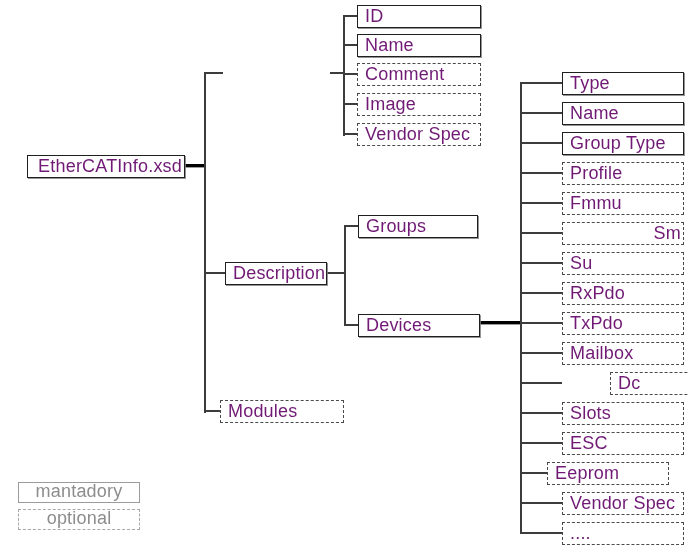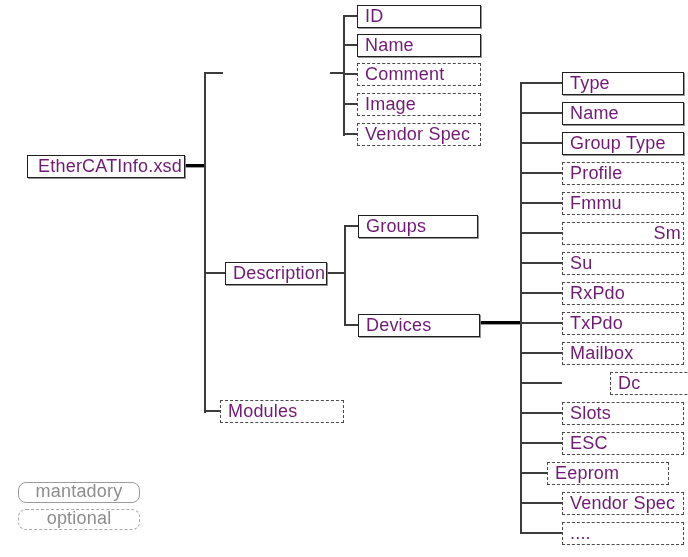--- a/index.html
+++ b/index.html
@@ -14,21 +14,20 @@
     font-size:18px; line-height:19px; color:#701a75;
     padding:1px 2px 0 7px; white-space:nowrap; overflow:hidden;
     letter-spacing:0.2px;
   }
   .node.dashed { border:1.5px dashed #4a4a4a; box-shadow:none; }
   .legend-box {
     position:absolute; box-sizing:border-box; height:21px;
     background:#ffffff; font-size:18px; line-height:17px;
     color:#8d8d8d; text-align:center; white-space:nowrap;
     letter-spacing:0.2px;
-    border-radius:8px;
   }
   .legend-box.solid  { border:1.5px solid #9b9b9b; }
   .legend-box.dashed { border:1.5px dashed #a8a8a8; }
   .h { position:absolute; height:2px; background:#3c3c3c; }
   .h.thick { height:3px; background:#000000; box-shadow:0 1px 0 rgba(130,130,130,0.8); }
   .v { position:absolute; width:2px; background:#3c3c3c; }
 </style>
 </head>
 <body>
 

